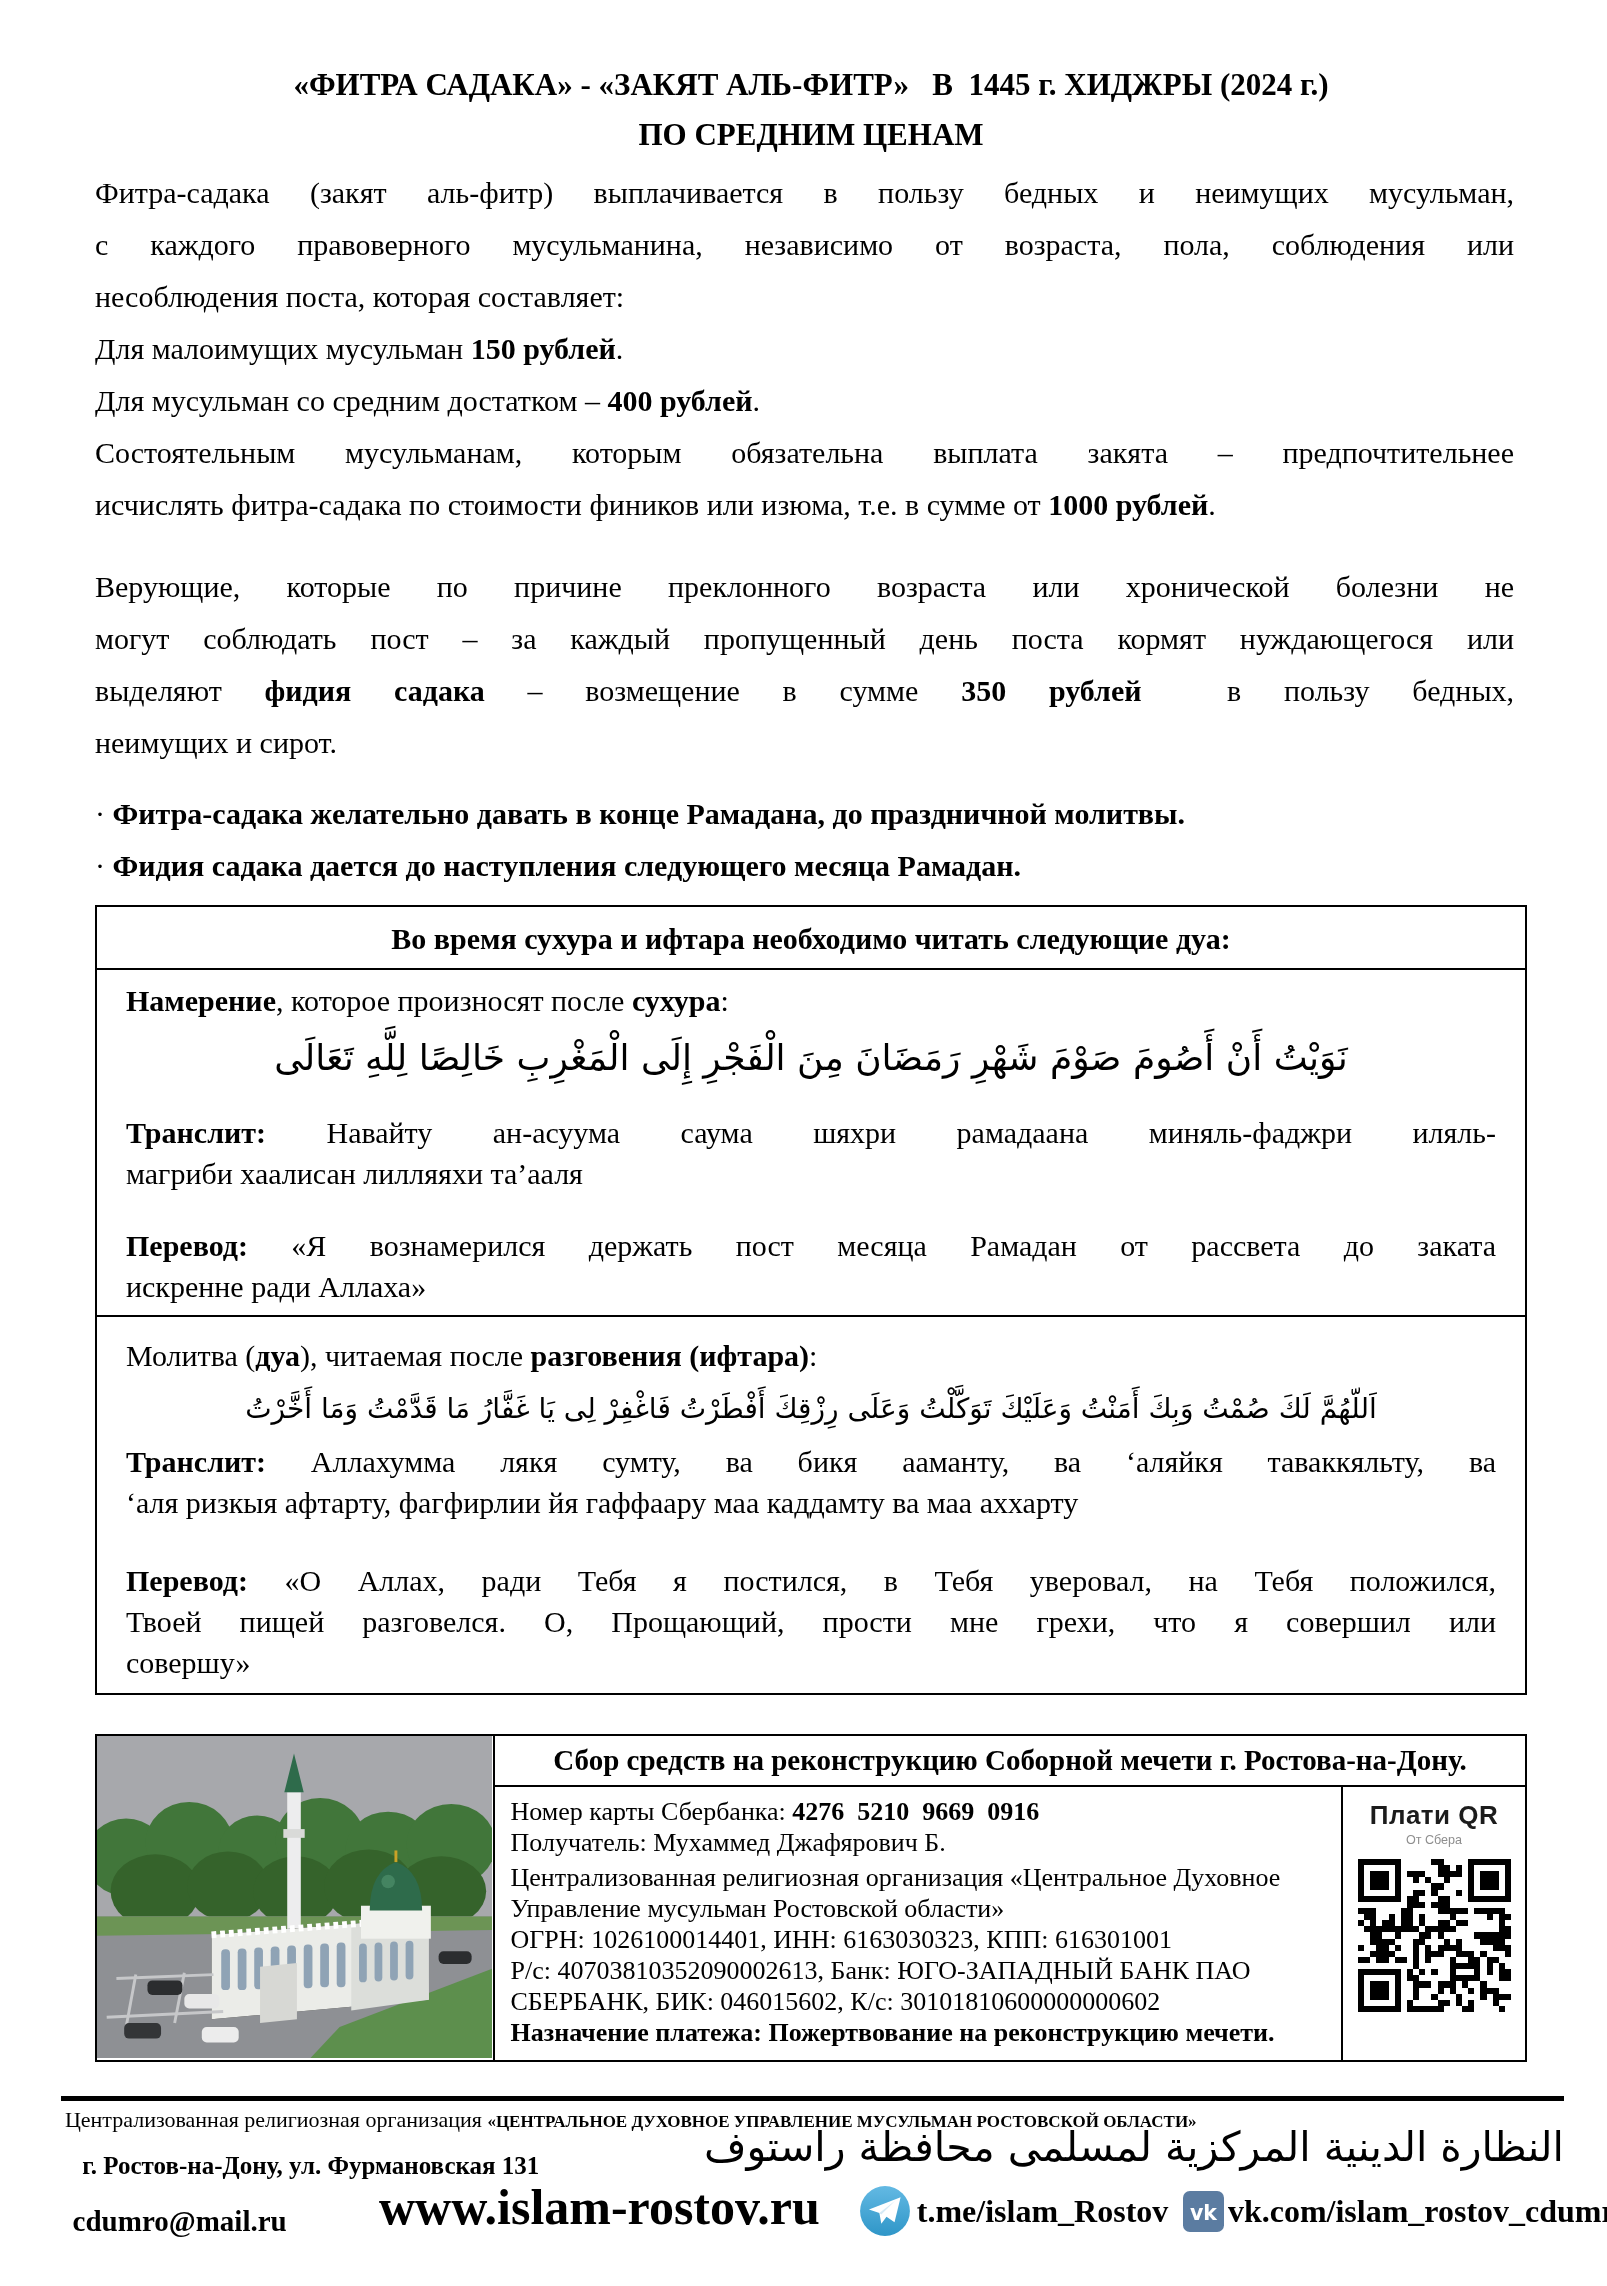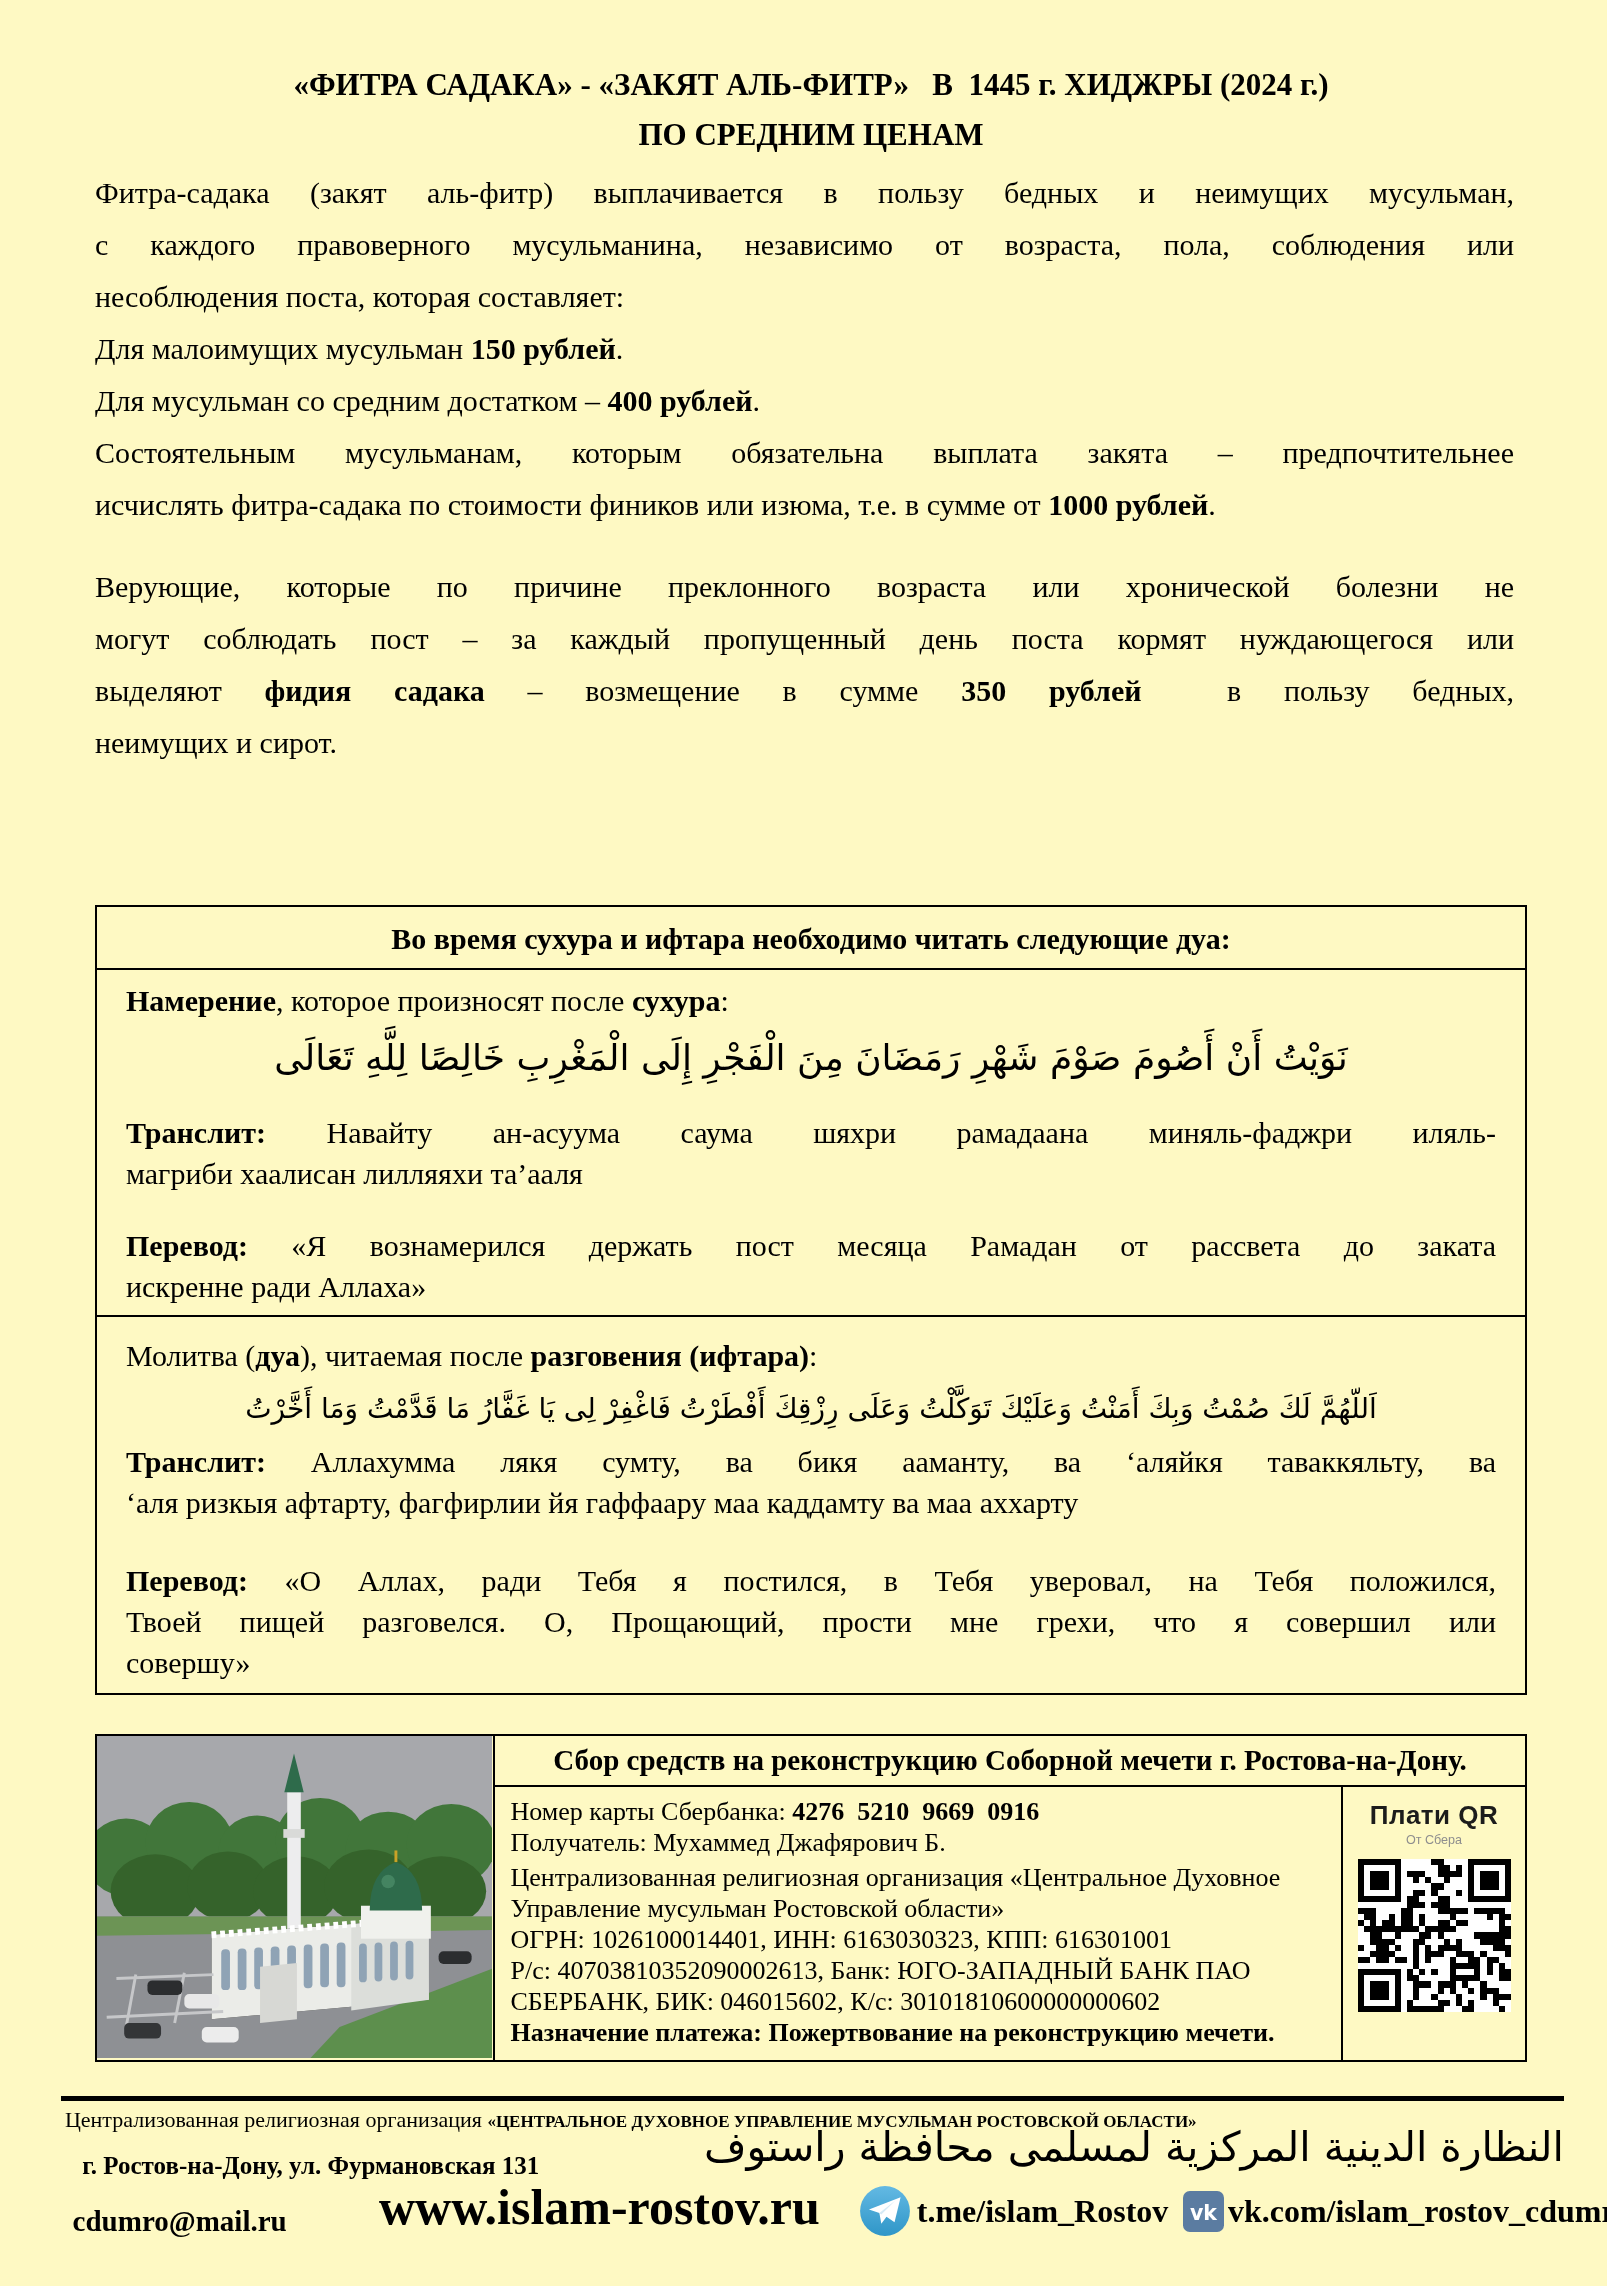--- a/index.html
+++ b/index.html
@@ -1,16 +1,16 @@
 <!DOCTYPE html>
 <html><head>
 <meta charset="utf-8">
 <style>
   html,body{margin:0;padding:0;background:#e8e8e8;}
-  #page{position:relative;width:1608px;height:2286px;background:#fef9c3;color:#000;
+  #page{position:relative;width:1608px;height:2286px;background:#ffffff;color:#000;
         font-family:"Liberation Serif",serif;overflow:hidden;margin:0 auto;}
   b{font-weight:bold;}
   
   .title-block{position:absolute;top:60px;left:95px;width:1432px;text-align:center;
                font-weight:bold;font-size:31px;line-height:50px;}
   
   .textblock{position:absolute;left:95px;width:1419px;font-size:30px;line-height:52px;}
   #intro{top:167px;}
   #fidya{top:561px;}
   .line{display:block;}
@@ -80,20 +80,24 @@
     <div class="line"><span>Для мусульман со средним достатком – </span><b>400 рублей</b><span>.</span></div>
     <div class="line j"><span>Состоятельным мусульманам, которым обязательна выплата закята – предпочтительнее</span></div>
     <div class="line"><span>исчислять фитра-садака по стоимости фиников или изюма, т.е. в сумме от </span><b>1000 рублей</b><span>.</span></div>
   </div>
 
   <div id="fidya" class="textblock">
     <div class="line j"><span>Верующие, которые по причине преклонного возраста или хронической болезни не</span></div>
     <div class="line j"><span>могут соблюдать пост – за каждый пропущенный день поста кормят нуждающегося или</span></div>
     <div class="line j"><span>выделяют </span><b>фидия садака</b><span> – возмещение в сумме </span><b>350 рублей</b><span>&nbsp; в пользу бедных,</span></div>
     <div class="line"><span>неимущих и сирот.</span></div>
+    <div class="bullets">
+      <div class="line bullet"><span>· </span><b>Фитра-садака желательно давать в конце Рамадана, до праздничной молитвы.</b></div>
+      <div class="line bullet"><span>· </span><b>Фидия садака дается до наступления следующего месяца Рамадан.</b></div>
+    </div>
   </div>
 
   <div class="dua-table">
     <div class="dua-header">Во время сухура и ифтара необходимо читать следующие дуа:</div>
 
     <div class="dua-row dua-row1">
       <div class="line"><b>Намерение</b><span>, которое произносят после </span><b>сухура</b><span>:</span></div>
       <div class="arabic arabic-r1">نَوَيْتُ أَنْ أَصُومَ صَوْمَ شَهْرِ رَمَضَانَ مِنَ الْفَجْرِ إِلَى الْمَغْرِبِ خَالِصًا لِلَّهِ تَعَالَى</div>
       <div class="translit-r1">
         <div class="line j"><b>Транслит:</b><span> Навайту ан-асуума саума шяхри рамадаана миняль-фаджри иляль-</span></div>

